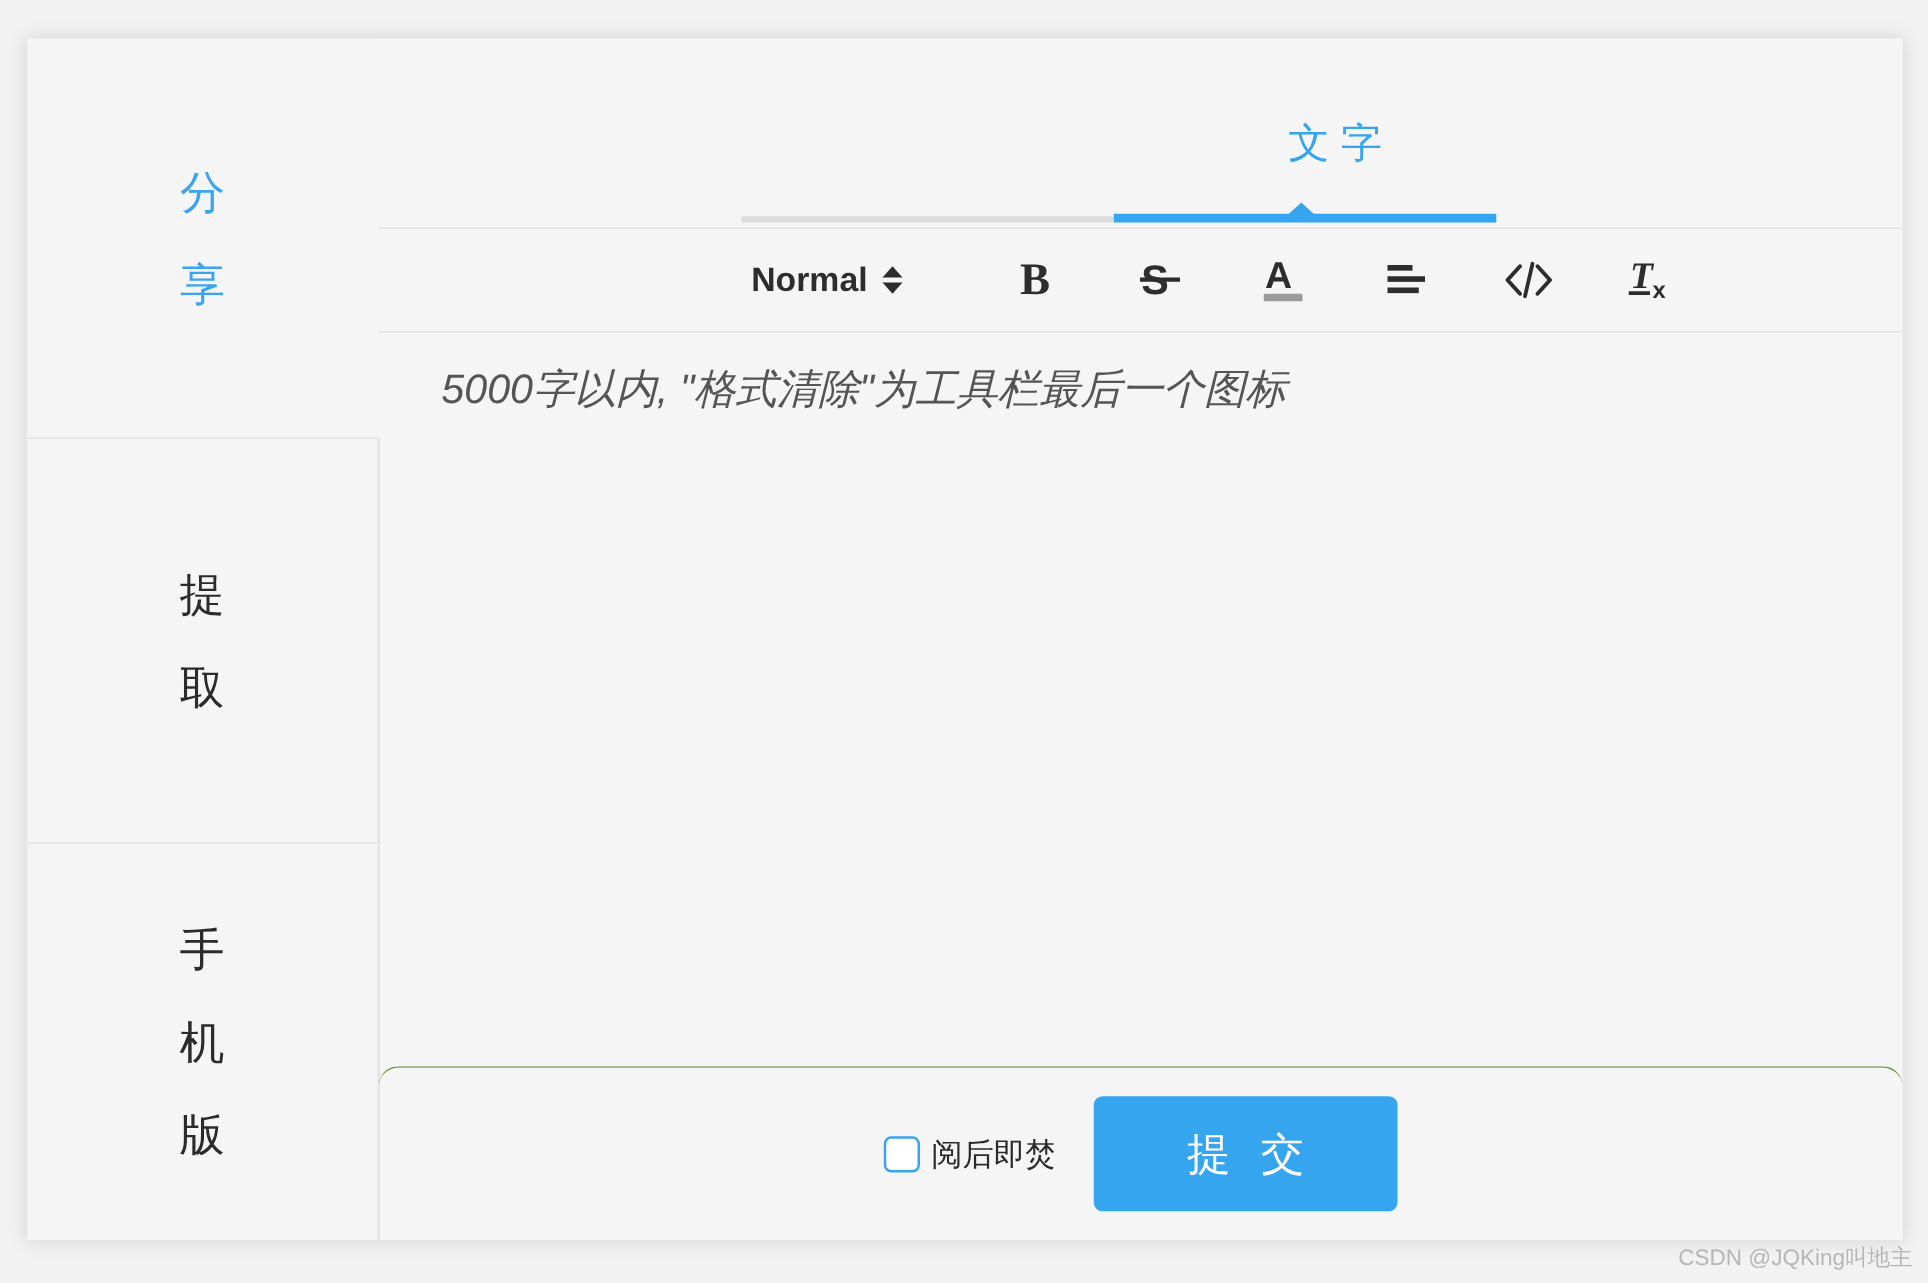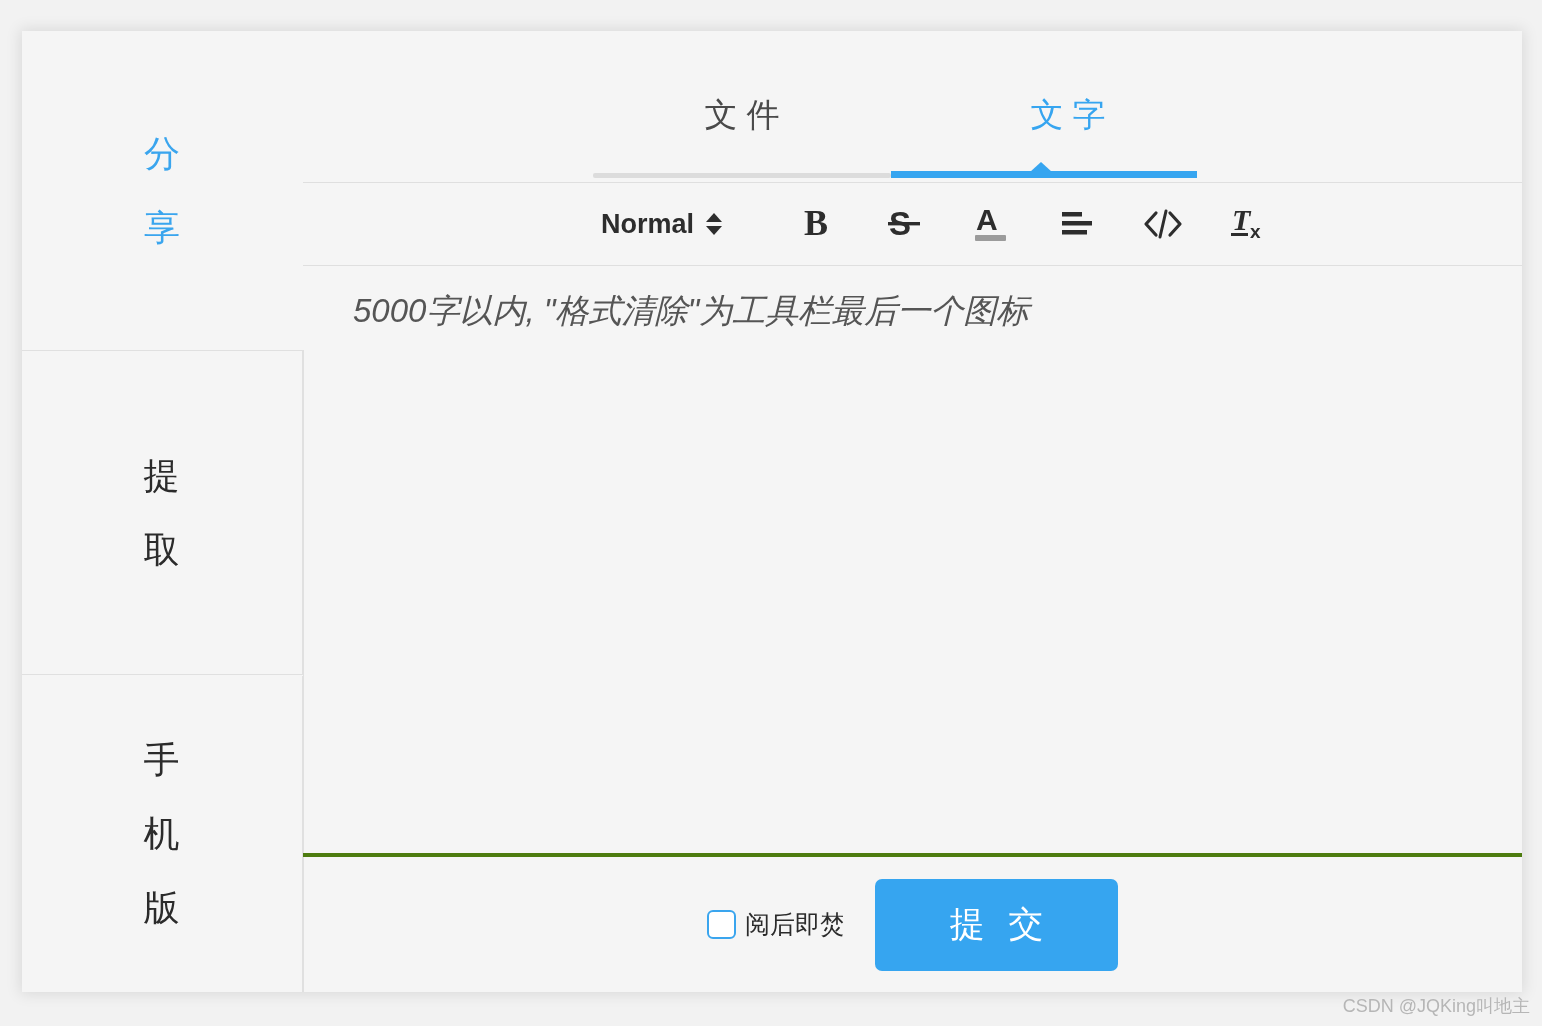--- a/index.html
+++ b/index.html
@@ -129,21 +129,21 @@
   
   .toolbar {
     position: relative;
     flex: 0 0 84px;
     height: 84px;
     border-top: 1px solid #dfdfdf;
     border-bottom: 1px solid #dfdfdf;
     display: flex;
     align-items: center;
     padding-left: 290px;
-    gap: 0;
+    gap: 12px;
   }
   .tb-btn {
     height: 60px;
     display: flex;
     align-items: center;
     justify-content: center;
     cursor: pointer;
     color: #2d2d2d;
     user-select: none;
   }
@@ -187,25 +187,26 @@
     line-height: 1.25;
     white-space: nowrap;
     user-select: none;
   }
 
   
   .footer {
     position: relative;
     flex: 0 0 139px;
     height: 139px;
-    border-top: 4px solid #4d7c0f;
+    border-top: 1px solid #4d7c0f;
     display: flex;
     align-items: center;
     justify-content: center;
     gap: 30px;
+    border-radius: 16px;
   }
   .burn {
     display: flex;
     align-items: center;
     gap: 9px;
     cursor: pointer;
     user-select: none;
   }
   .cbox {
     width: 29px; height: 29px;
@@ -275,21 +276,20 @@
         <span class="ch">版</span>
       </div>
 
     </nav>
 
     <section class="main">
 
       <div class="vdiv"></div>
 
       <div class="tabs">
-        <div class="tab" id="tab-file">文件</div>
         <div class="tab" id="tab-text">文字</div>
 
         <div class="tab-rail">
           <div class="rail-seg rail-inactive"></div>
           <div class="rail-seg rail-active"></div>
           <div class="rail-caret"></div>
         </div>
       </div>
 
       <div class="toolbar">

